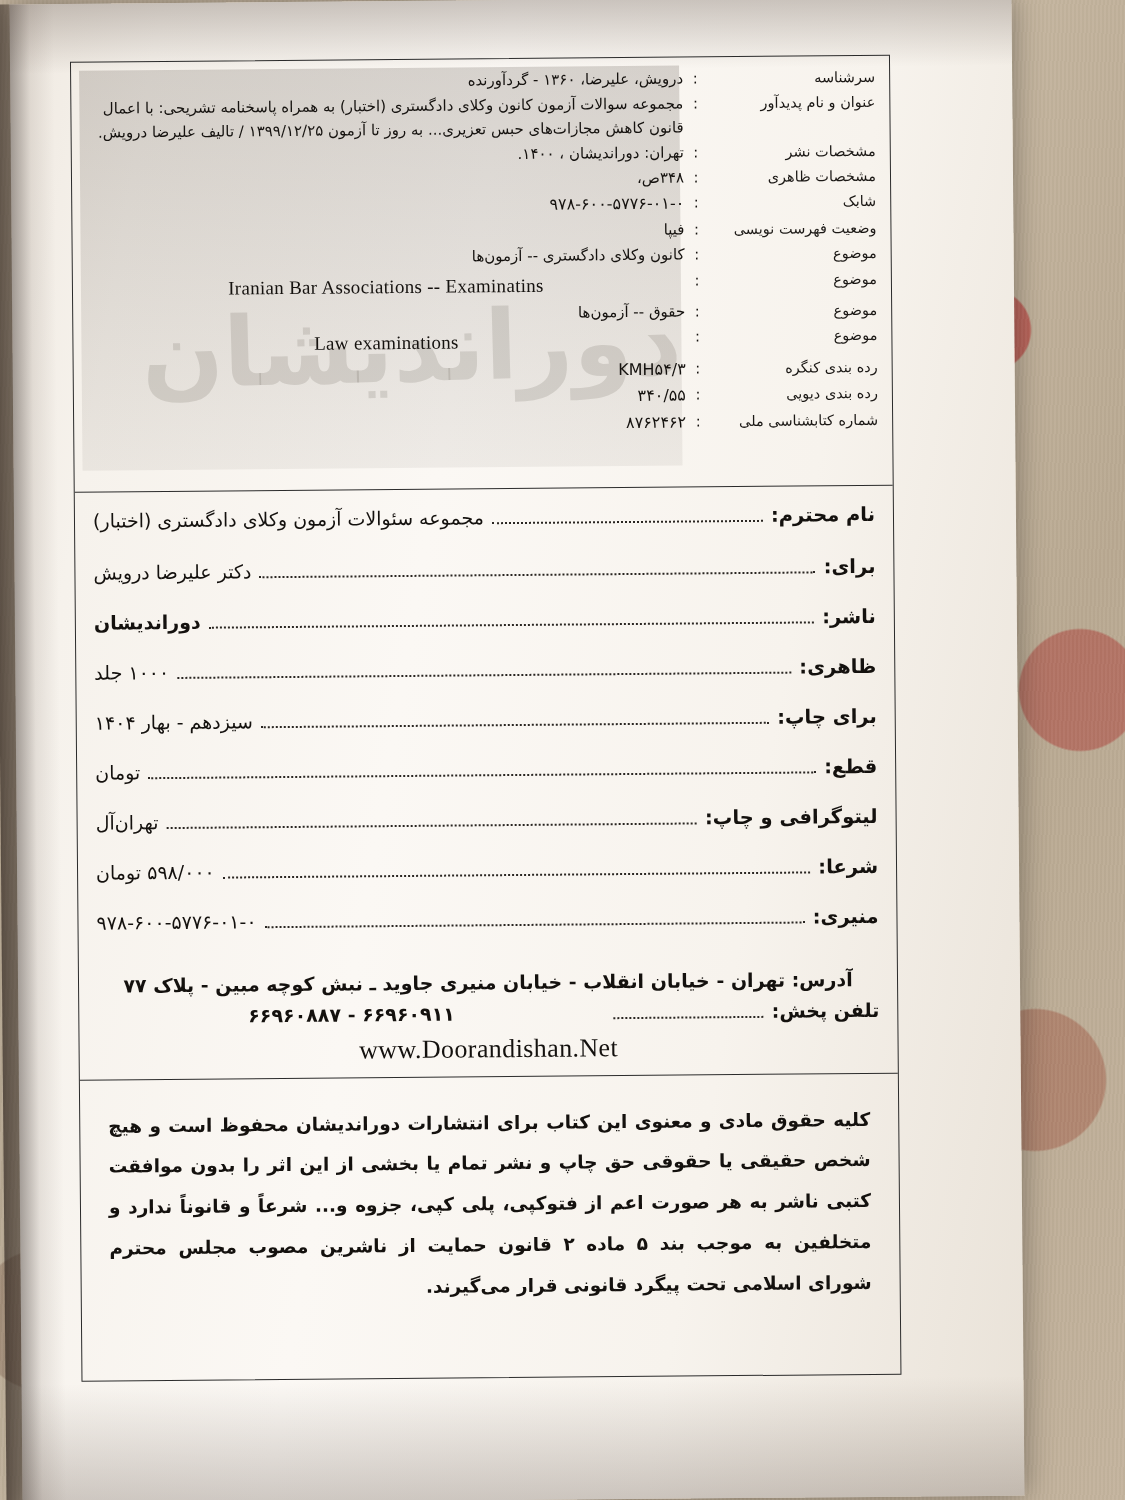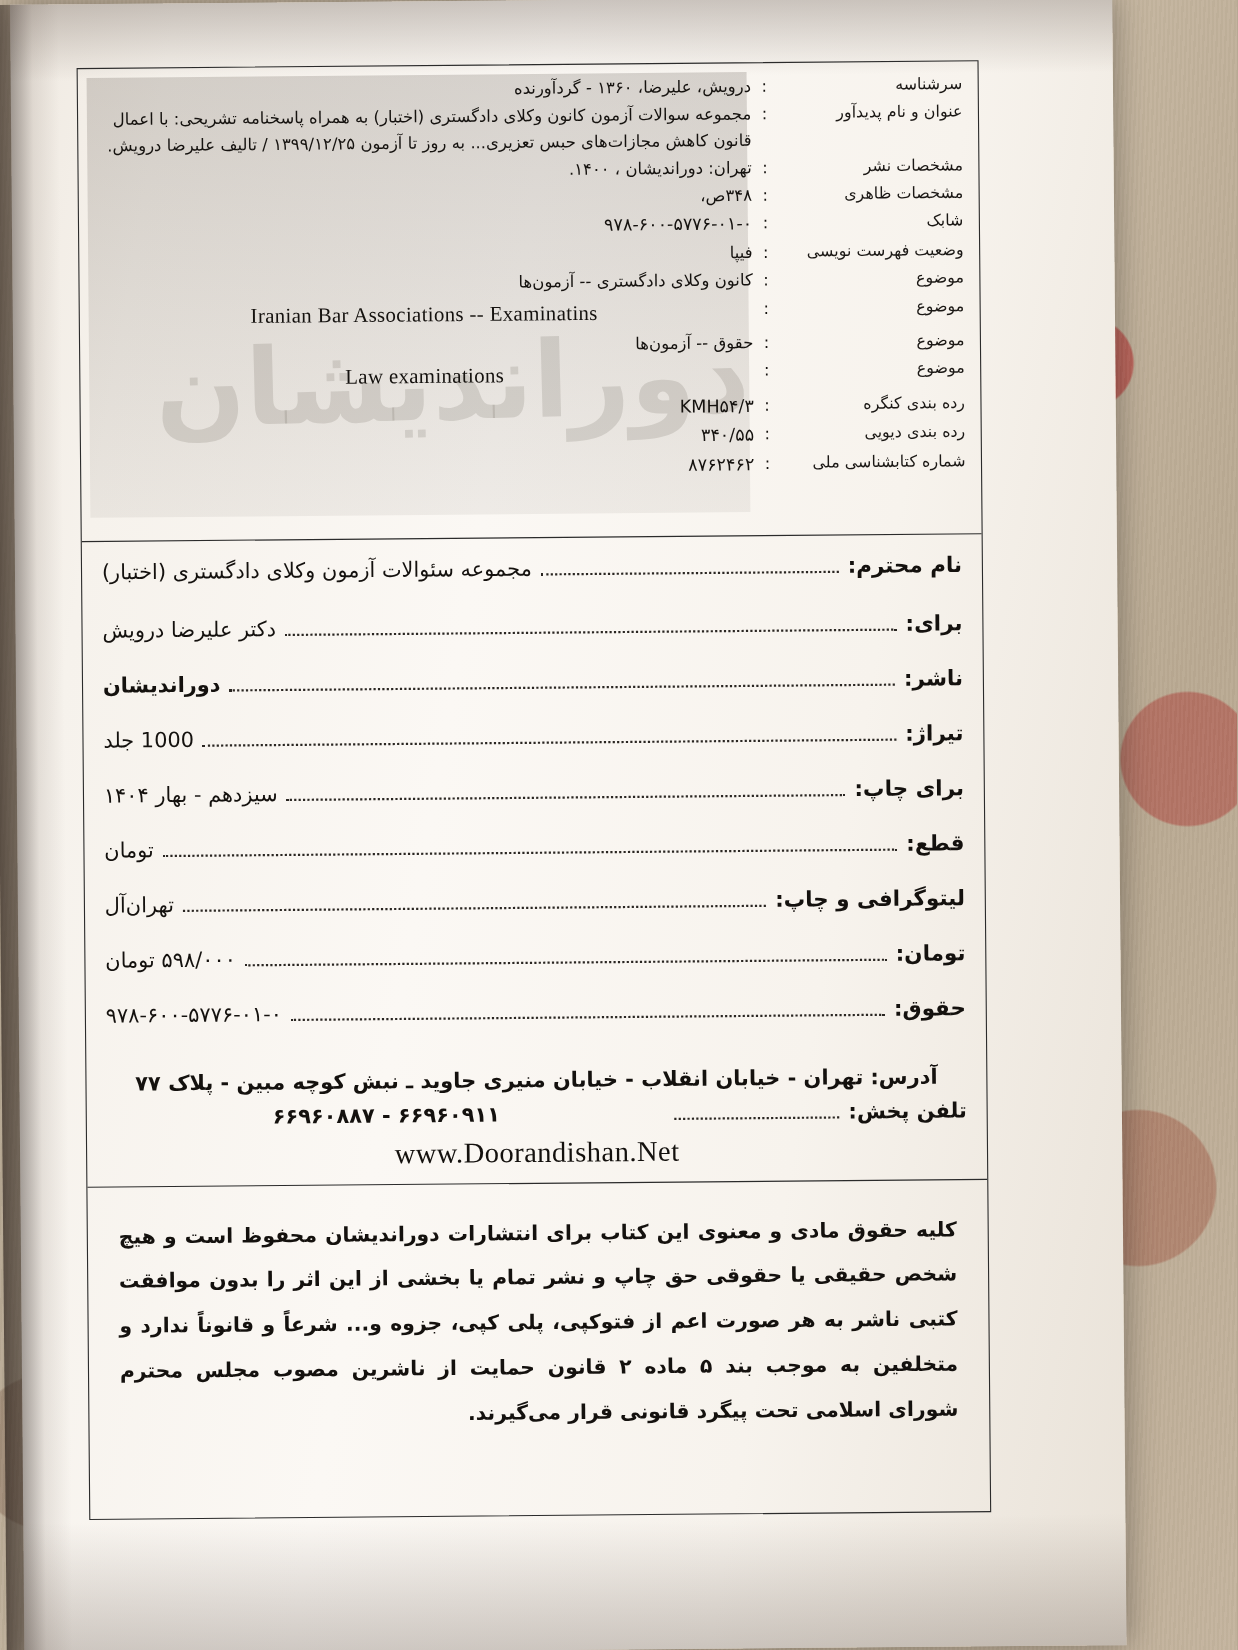--- a/index.html
+++ b/index.html
@@ -254,23 +254,23 @@
         <span class="d-val">دکتر علیرضا درویش</span>
       </div>
 
       <div class="d-row">
         <span class="d-key">ناشر:</span>
         <span class="d-dots"></span>
         <span class="d-val bold">دوراندیشان</span>
       </div>
 
       <div class="d-row">
-        <span class="d-key">تیراژ:</span>
-        <span class="d-dots"></span>
-        <span class="d-val">1000 جلد</span>
+        <span class="d-key">ظاهری:</span>
+        <span class="d-dots"></span>
+        <span class="d-val">۱۰۰۰ جلد</span>
       </div>
 
       <div class="d-row">
         <span class="d-key">برای چاپ:</span>
         <span class="d-dots"></span>
         <span class="d-val">سیزدهم - بهار ۱۴۰۴</span>
       </div>
 
       <div class="d-row">
         <span class="d-key">قطع:</span>
@@ -278,27 +278,27 @@
         <span class="d-val">تومان</span>
       </div>
 
       <div class="d-row">
         <span class="d-key">لیتوگرافی و چاپ:</span>
         <span class="d-dots"></span>
         <span class="d-val">تهران‌آل</span>
       </div>
 
       <div class="d-row">
-        <span class="d-key">تومان:</span>
+        <span class="d-key">شرعا:</span>
         <span class="d-dots"></span>
         <span class="d-val">۵۹۸/۰۰۰ تومان</span>
       </div>
 
       <div class="d-row">
-        <span class="d-key">حقوق:</span>
+        <span class="d-key">منیری:</span>
         <span class="d-dots"></span>
         <span class="d-val">۹۷۸-۶۰۰-۵۷۷۶-۰۱-۰</span>
       </div>
     </div>
 
     <div class="addr">آدرس: تهران - خیابان انقلاب - خیابان منیری جاوید ـ نبش کوچه مبین - پلاک ۷۷</div>
 
     <div class="phone">
       <span class="p-key">تلفن پخش:</span>
       <span class="p-dots"></span>

